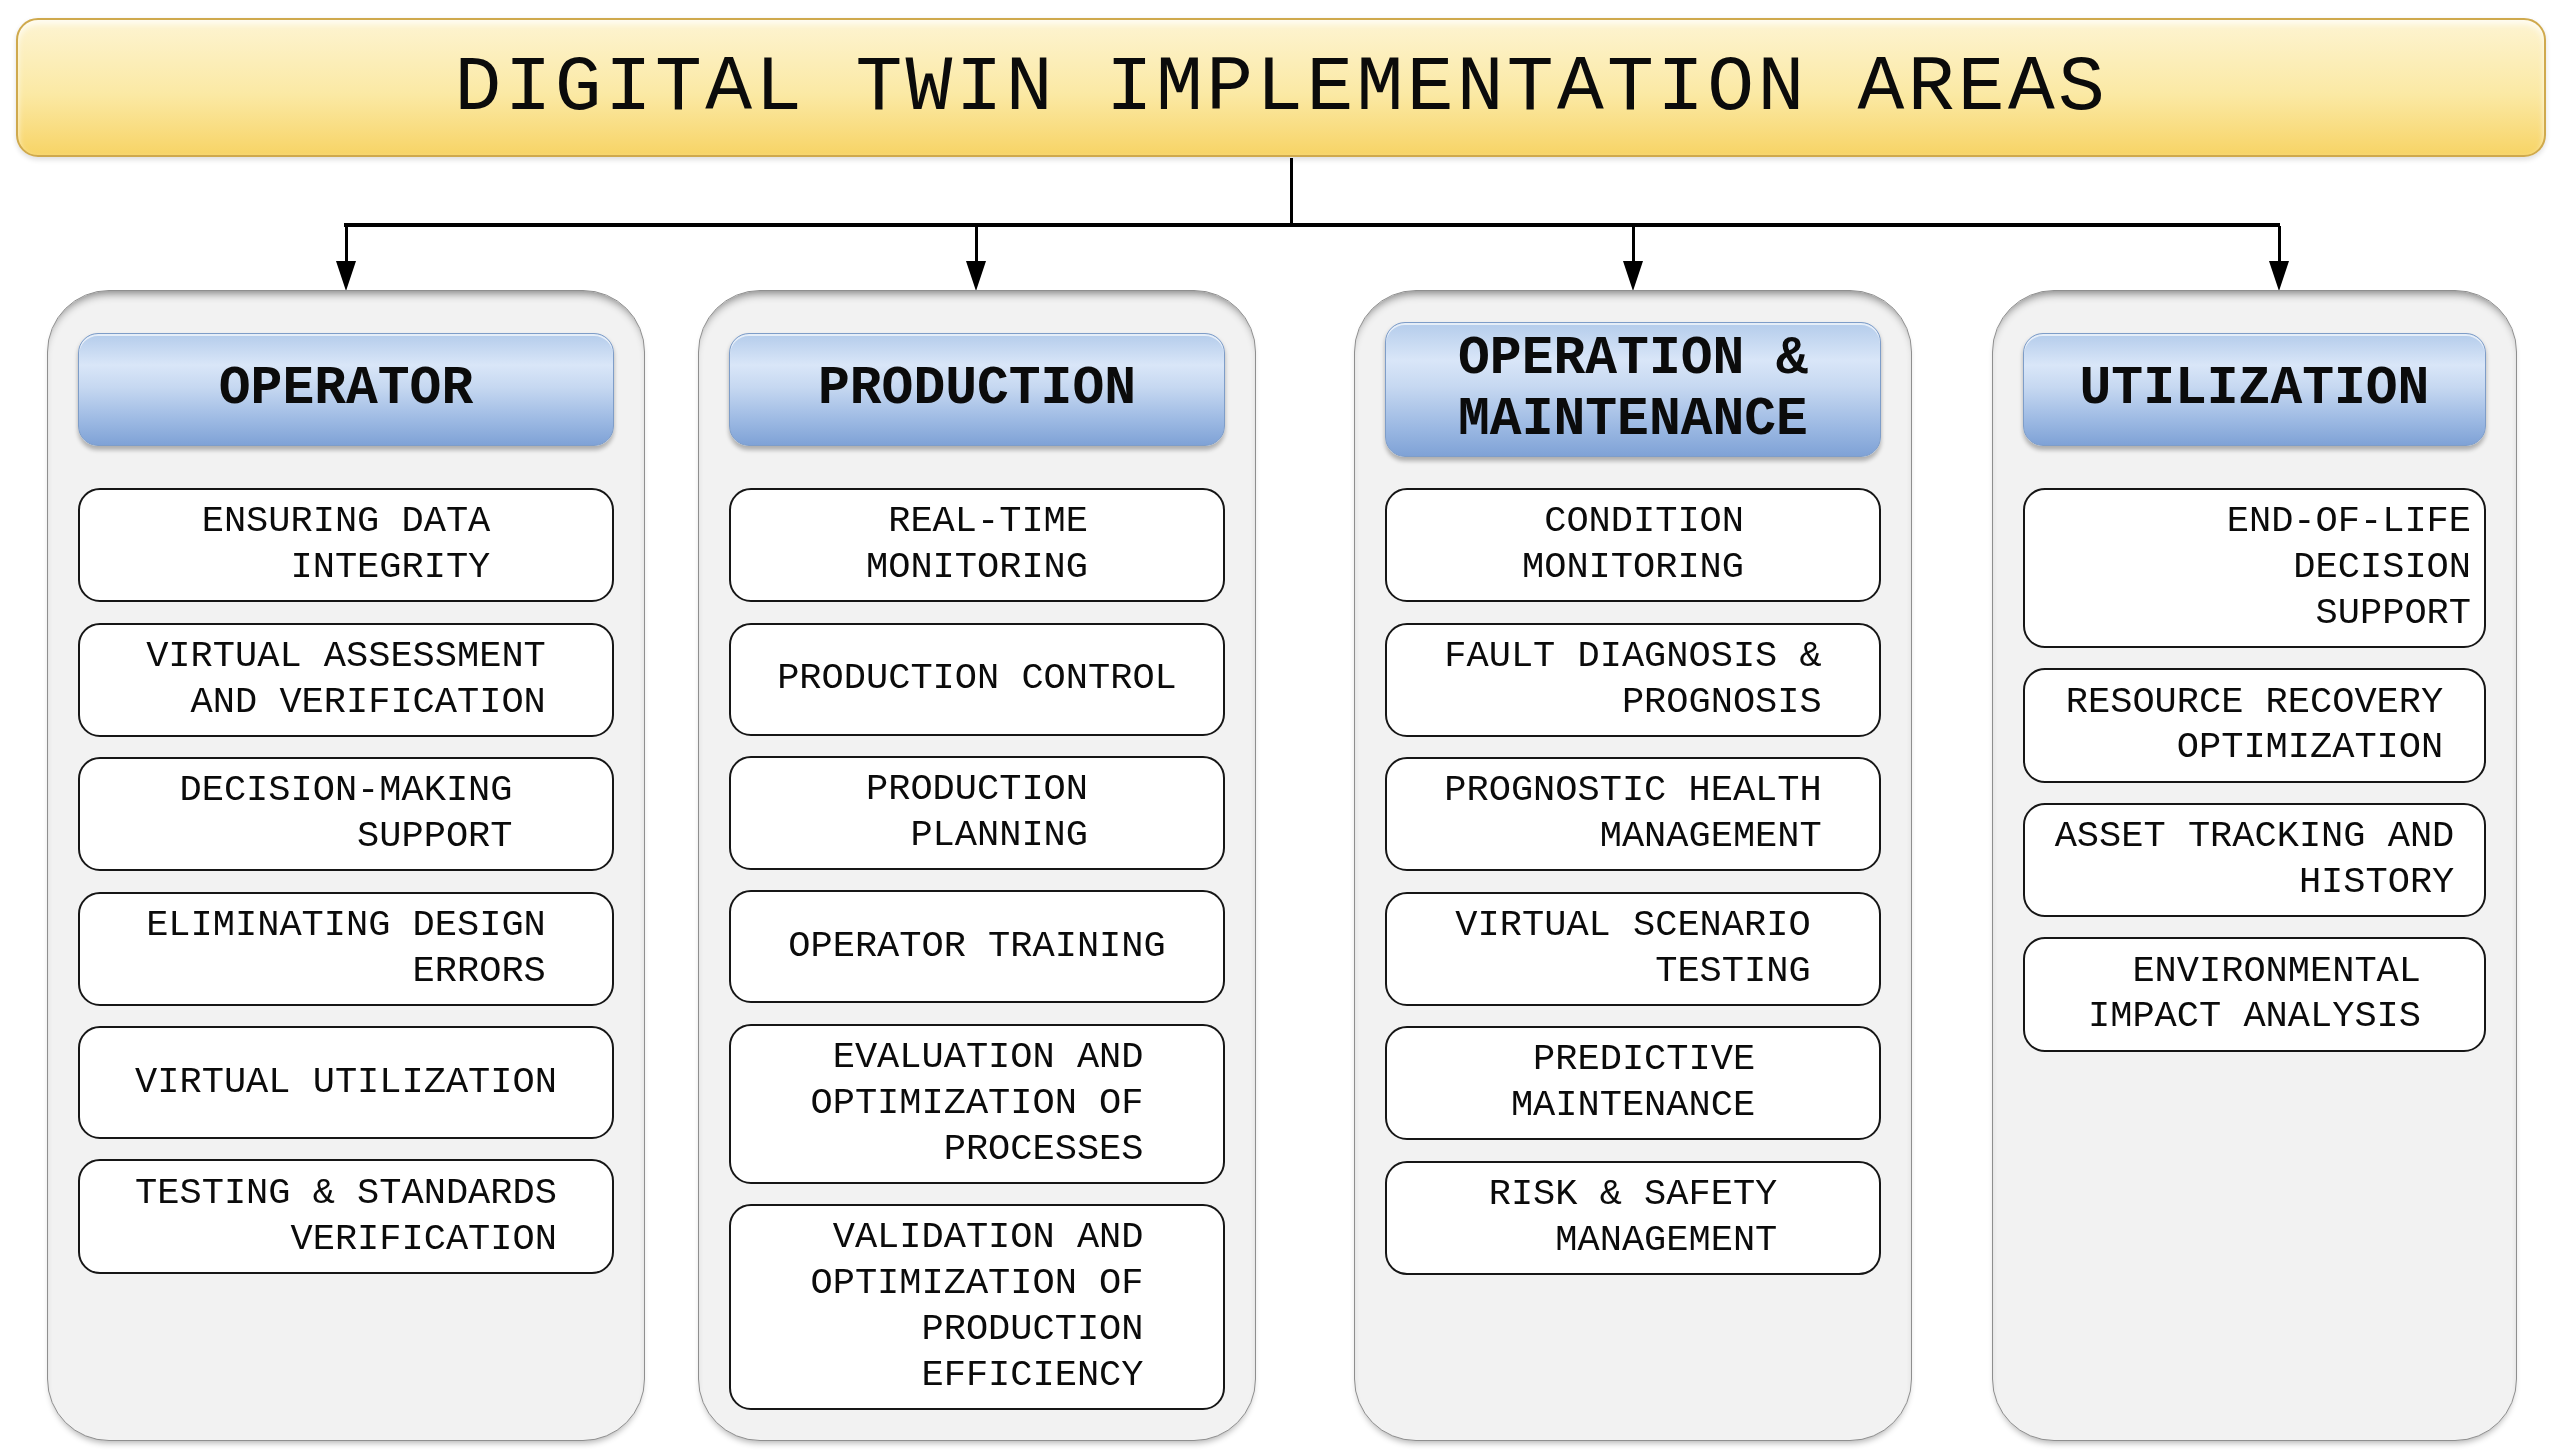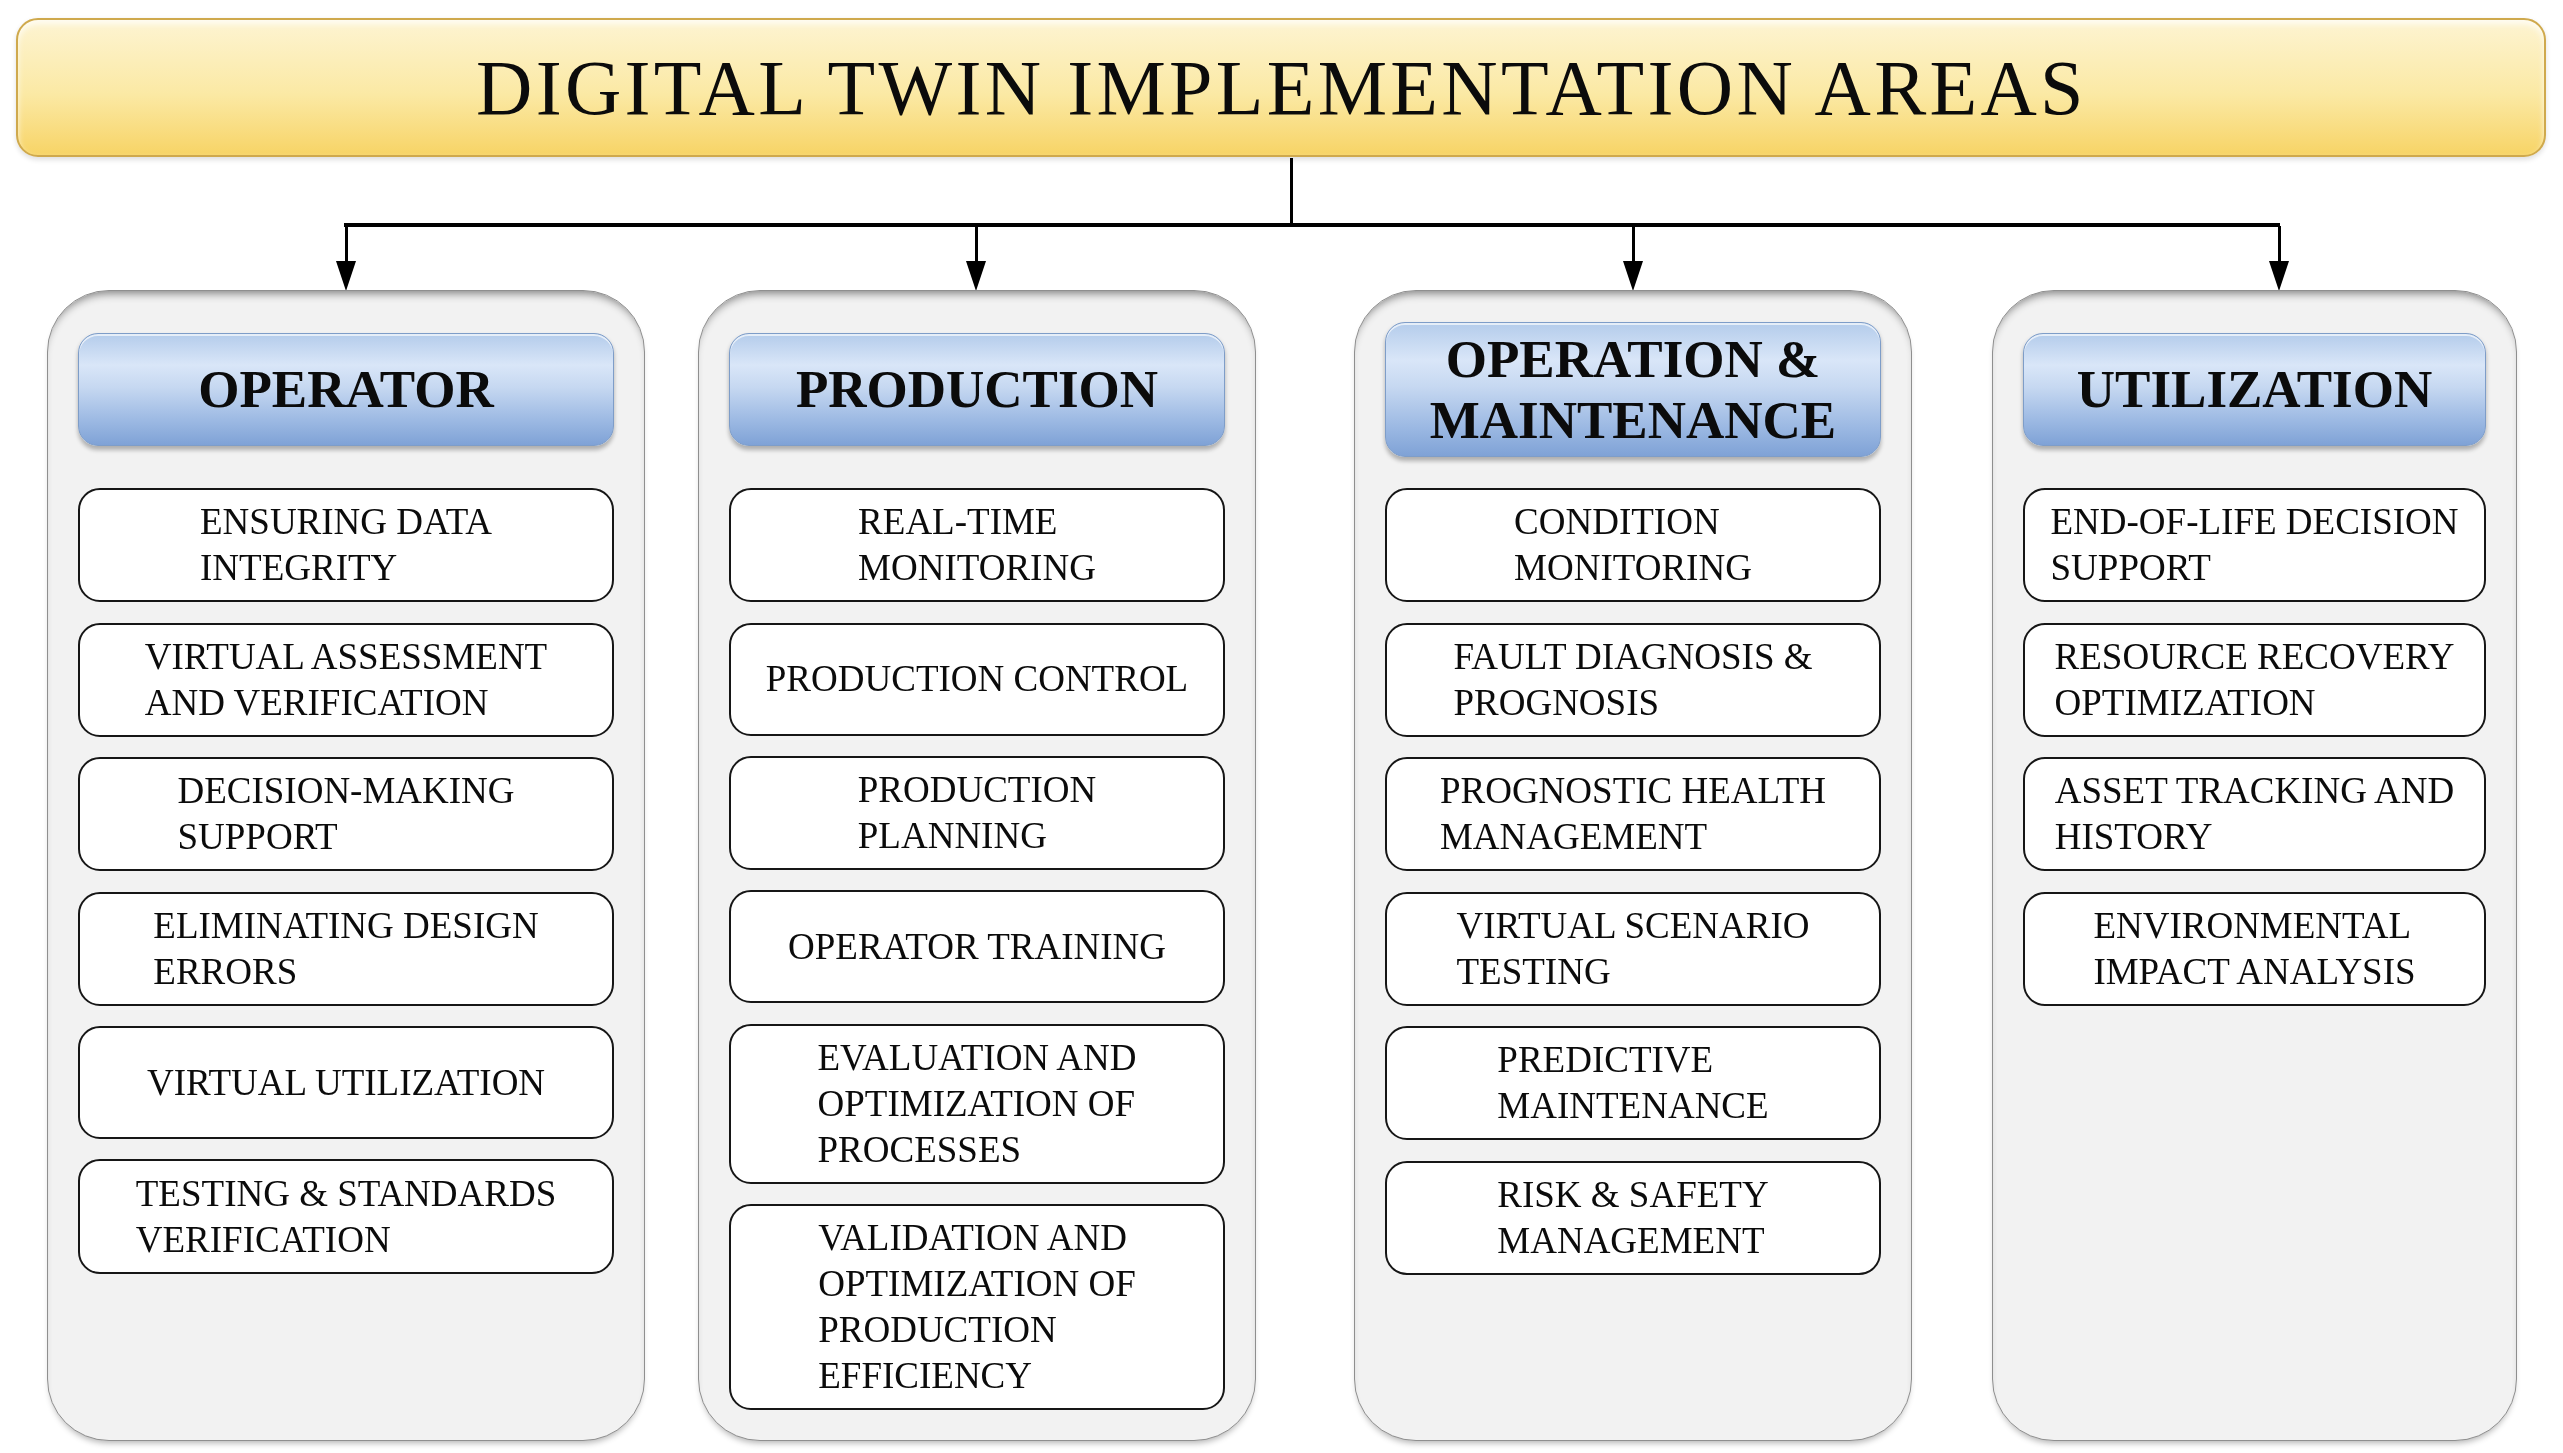--- a/index.html
+++ b/index.html
@@ -2,21 +2,21 @@
 <html style="--gold-top: #fdf4d2; --gold-mid: #fbe9a4; --gold-bottom: #f7d466; --gold-border: #cfa94d; --blue-light: #d9e6f8; --blue-bottom: #7fa2d6; --blue-border: #7e9dc8; --panel-bg: #f2f2f2; --panel-border: #8f8f8f; --box-bg: #ffffff; --box-border: #161616; --text: #0b0b0b; --connector: #000000;font-size:10.5px"><head>
 <meta charset="utf-8">
 <style>
   html, body { margin: 0; padding: 0; background: #ffffff; }
 
   .canvas {
     position: relative;
     width: 2563px;
     height: 1454px;
     background: #ffffff;
-    font-family: Liberation Serif, serif;
+    font-family: Liberation Mono, monospace;
     color: var(--text, #0b0b0b);
     overflow: hidden;
   }
 
   
   .title-banner {
     position: absolute;
     left: 16.4px; top: 18.4px;
     width: 2530px; height: 139px;
     box-sizing: border-box;
@@ -103,21 +103,21 @@
   }
   .item {
     width: 100%;
     min-height: 113px;
     box-sizing: border-box;
     padding: 9.2px 13px;
     background: var(--box-bg, #ffffff);
     border: 2px solid var(--box-border, #161616);
     border-radius: 22px;
     display: flex; align-items: center; justify-content: center;
-    text-align: left;
+    text-align: right;
     font-size: 37px;
     line-height: 1.24;
     white-space: pre-line;
   }
 </style>
 </head>
 <body>
 
 <div class="canvas">
 

